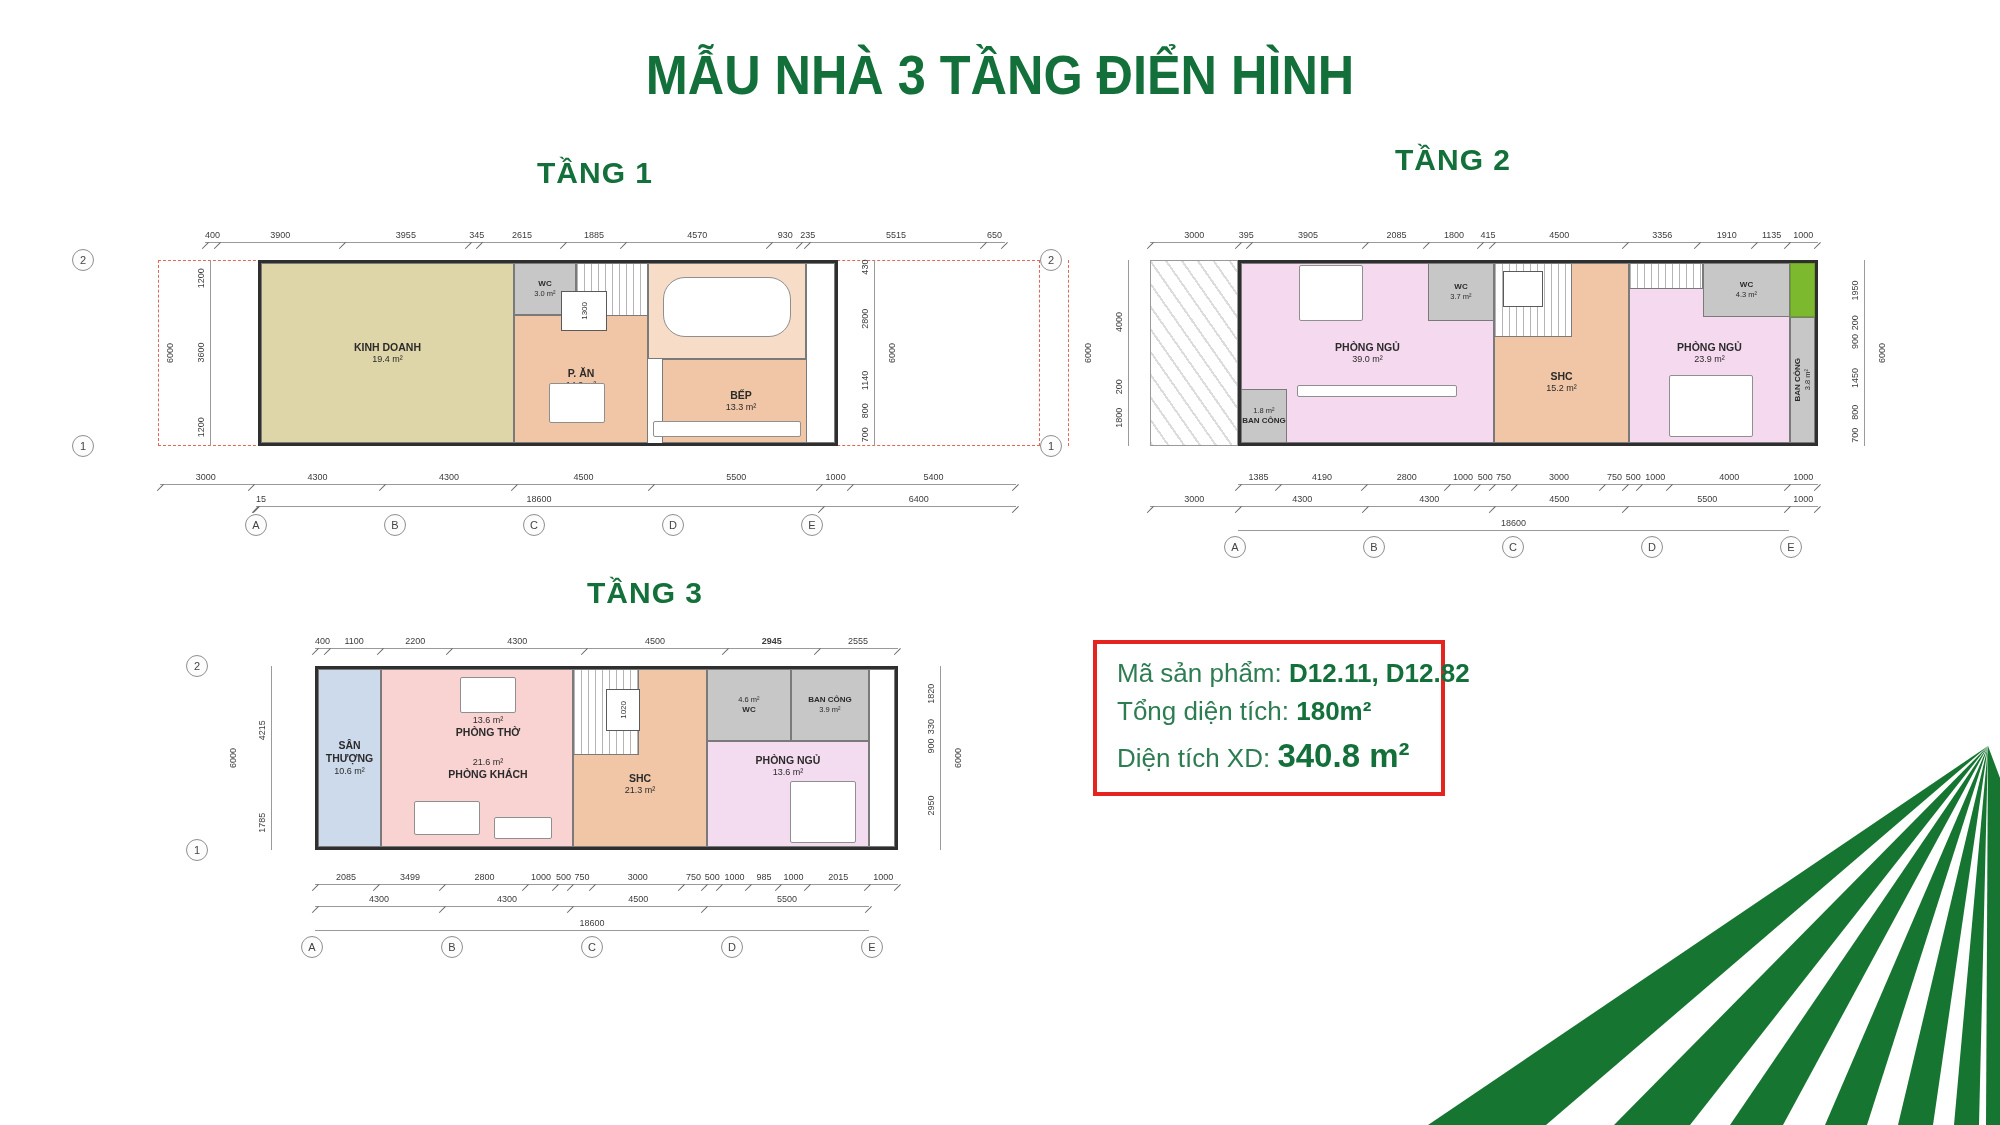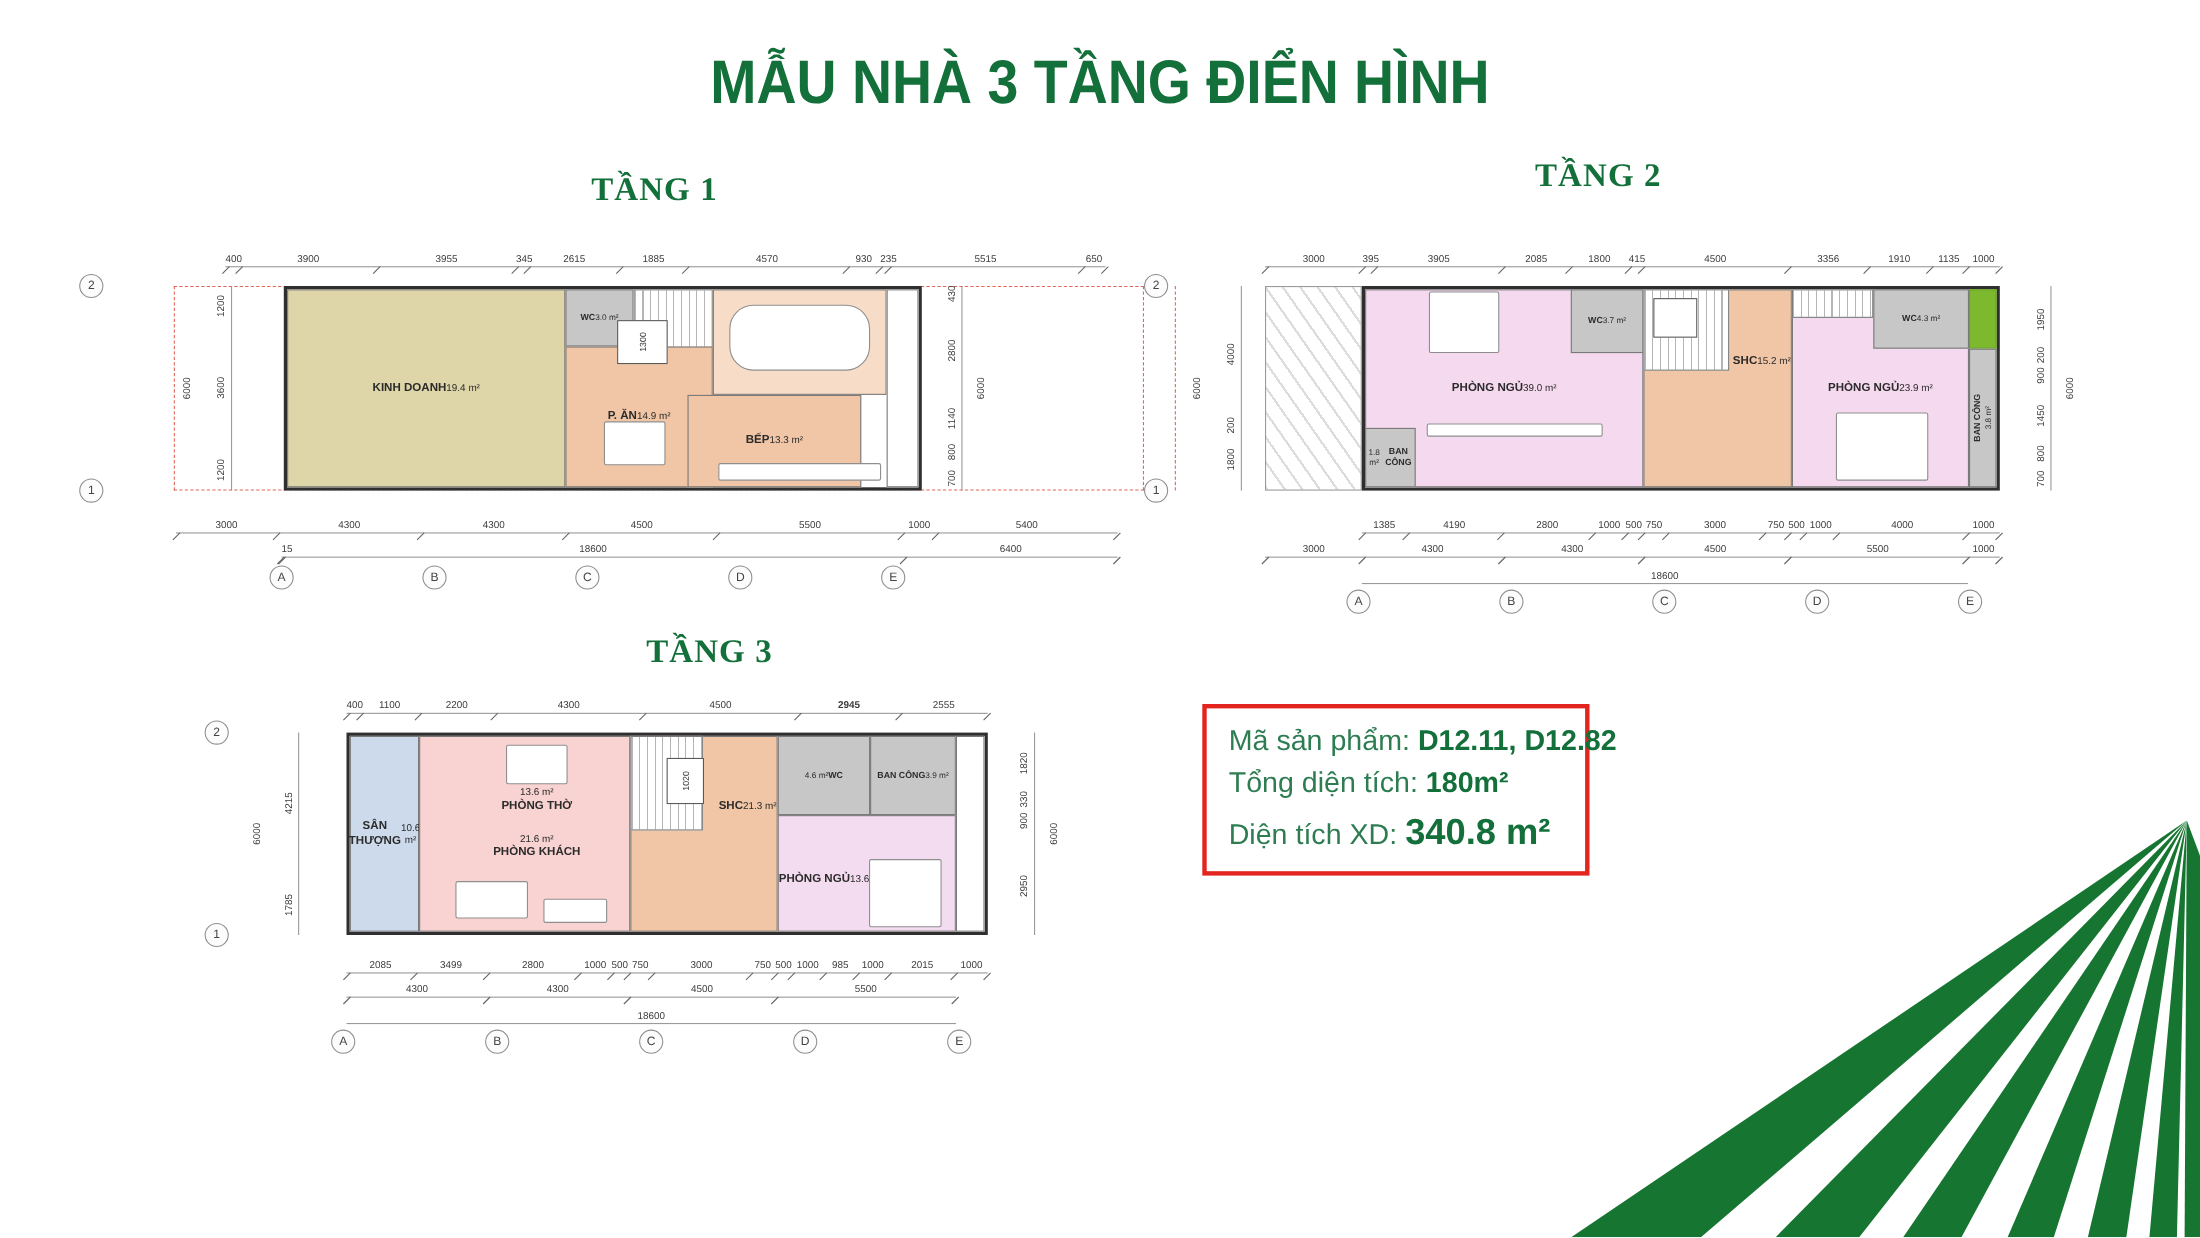--- a/index.html
+++ b/index.html
@@ -2,21 +2,21 @@
 <html><head>
 <meta charset="utf-8">
 <style>
   html,body{margin:0;padding:0;background:#ffffff;}
   .canvas{position:relative;width:2000px;height:1125px;background:#fff;overflow:hidden;
           font-family:"Liberation Sans",sans-serif;}
   .main-title{position:absolute;left:50%;top:42px;transform:translateX(-50%) scaleX(.9);
           transform-origin:center;font-size:56px;font-weight:800;color:#14703a;
           white-space:nowrap;letter-spacing:0px;}
   .floor-title{position:absolute;width:180px;text-align:center;font-size:30px;font-weight:800;
-          color:#14703a;letter-spacing:1px;font-family:Liberation Serif, serif;}
+          color:#14703a;letter-spacing:1px;}
   
   .dims{position:absolute;display:flex;align-items:flex-end;height:16px;
         border-bottom:1px solid #9a9a9a;}
   .dims span{position:relative;flex:1 1 0;min-width:0;text-align:center;font-size:9px;
         color:#3c3c3c;white-space:nowrap;line-height:1;padding-bottom:2px;}
   .dims span::after{content:"";position:absolute;right:-4px;bottom:-4px;width:9px;height:1.4px;
         background:#666;transform:rotate(-45deg);}
   .dims span:first-child::before{content:"";position:absolute;left:-4px;bottom:-4px;width:9px;
         height:1.4px;background:#666;transform:rotate(-45deg);}
   .dim-single{position:absolute;display:flex;align-items:flex-end;justify-content:center;
@@ -28,21 +28,21 @@
   .vtotal{position:absolute;display:flex;align-items:center;justify-content:center;
         font-size:9px;color:#3c3c3c;writing-mode:vertical-rl;transform:rotate(180deg);}
   
   .gridrow{position:absolute;display:flex;justify-content:space-between;}
   .gridrow span,.bubble{width:22px;height:22px;border:1.2px solid #8f8f8f;border-radius:50%;
         background:#fcfcfc;display:flex;align-items:center;justify-content:center;
         font-size:11px;color:#444;box-sizing:border-box;}
   .bubble{position:absolute;}
   
   .fp-building{position:absolute;border:3px solid #2f2f2f;background:#ffffff;box-sizing:border-box;}
-  .room{position:absolute;display:flex;flex-direction:row;align-items:center;
+  .room{position:absolute;display:flex;flex-direction:column;align-items:center;
         justify-content:center;text-align:center;box-sizing:border-box;border:1px solid #7a7a7a;}
   .room .rn{font-weight:700;font-size:10.5px;color:#2b2b2b;line-height:1.25;}
   .room .ra{font-size:9px;color:#2b2b2b;line-height:1.25;}
   .room.small .rn{font-size:8px;}
   .room.small .ra{font-size:7.5px;}
   .room.vert{flex-direction:row;}
   .room.vert .rn,.room.vert .ra{writing-mode:vertical-rl;transform:rotate(180deg);}
   .rlabel{position:absolute;text-align:center;}
   .rlabel .rn{font-weight:700;font-size:10.5px;color:#2b2b2b;line-height:1.25;display:block;}
   .rlabel .ra{font-size:9px;color:#2b2b2b;line-height:1.25;display:block;}
@@ -111,21 +111,21 @@
       </div>
       <div class="room hatch-stair" style="left:315px;top:0;width:72px;height:66px;"></div>
       <div class="room" style="left:253px;top:52px;width:134px;height:128px;background:#f0c6a6;">
         <span class="rn">P. ĂN</span>
         <span class="ra">14.9 m²</span>
       </div>
       <div class="room" style="left:387px;top:0;width:158px;height:96px;background:#f7dcc8;">
         <span class="rn">NHÀ XE</span>
         <span class="ra">16.3 m²</span>
       </div>
-      <div class="room" style="left:364px;top:96px;width:158px;height:84px;background:#f0c6a6;">
+      <div class="room" style="left:401px;top:96px;width:158px;height:84px;background:#f0c6a6;">
         <span class="rn">BẾP</span>
         <span class="ra">13.3 m²</span>
       </div>
       <div class="room" style="left:545px;top:0;width:29px;height:180px;background:#fff;"></div>
       <div class="elev" style="left:300px;top:28px;width:46px;height:40px;">
         <span>1300</span>
       </div>
       <div class="furn" style="left:402px;top:14px;width:128px;height:60px;border-radius:22px;"></div>
       <div class="furn" style="left:288px;top:120px;width:56px;height:40px;"></div>
       <div class="furn" style="left:392px;top:158px;width:148px;height:16px;"></div>

